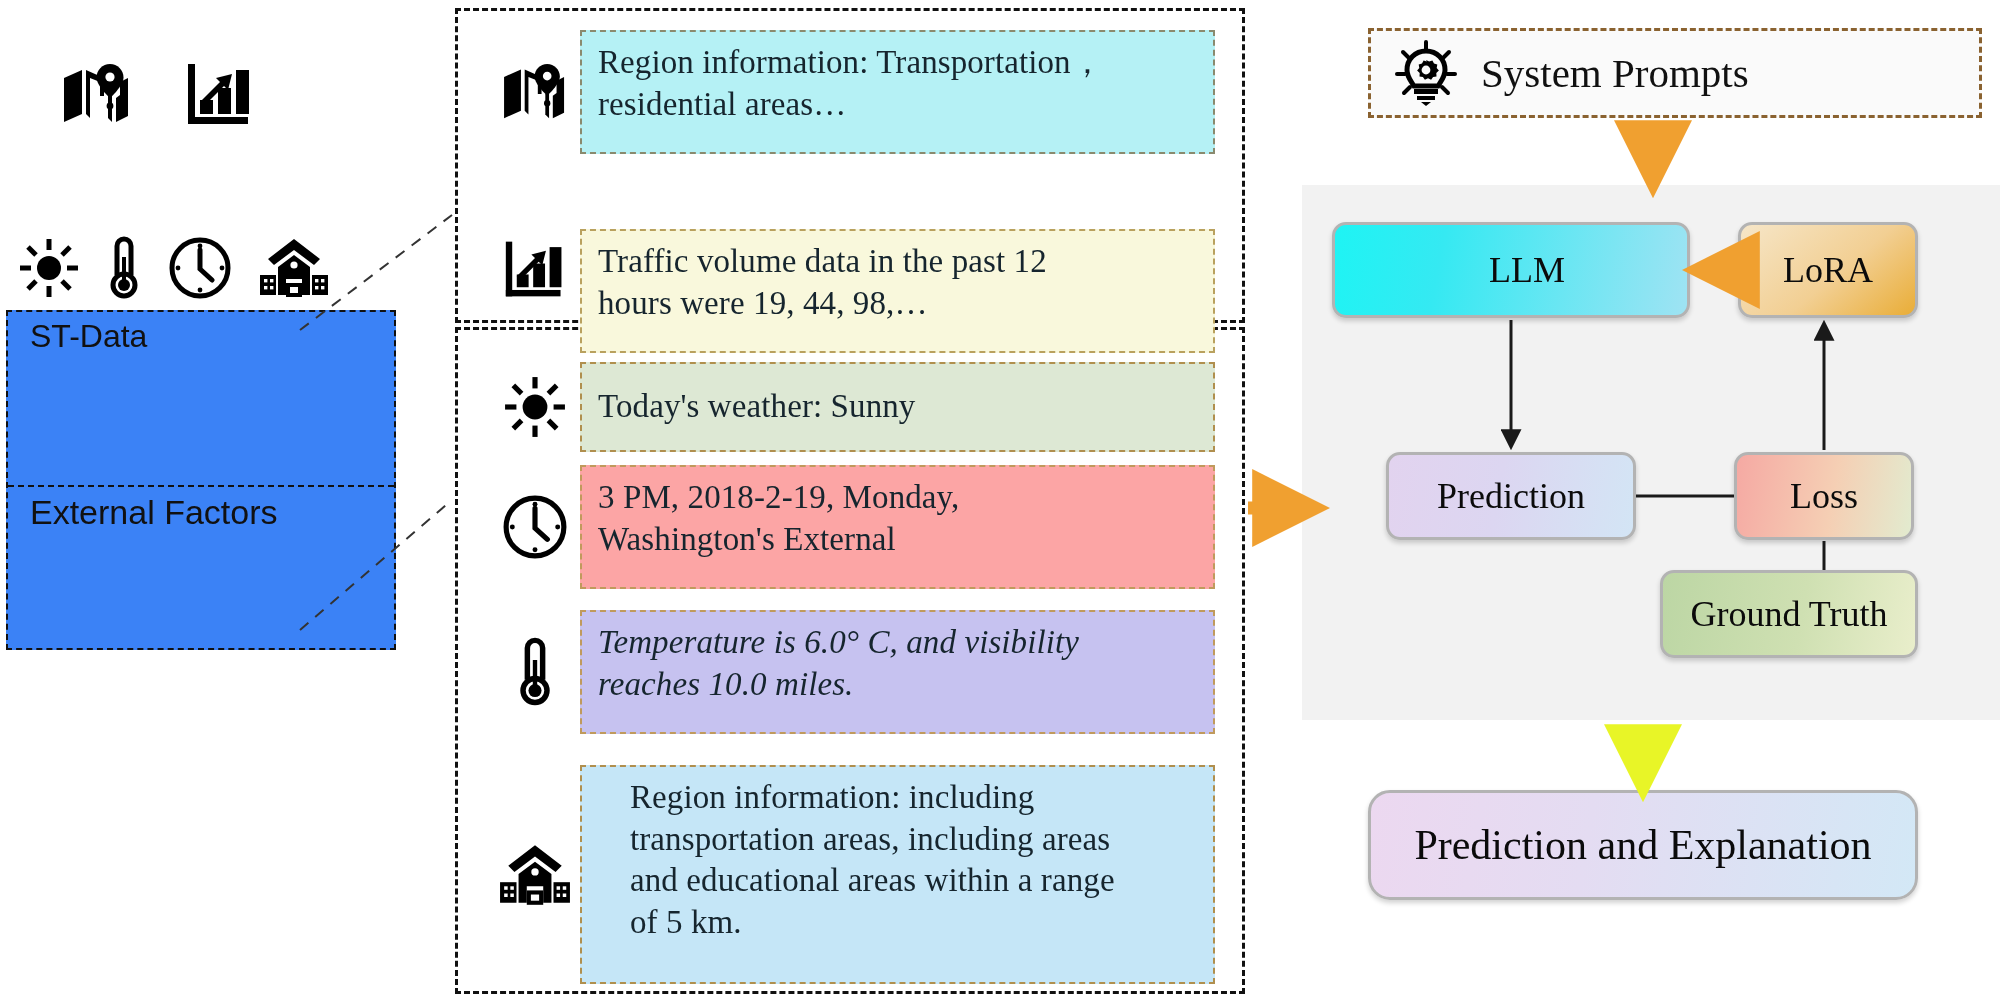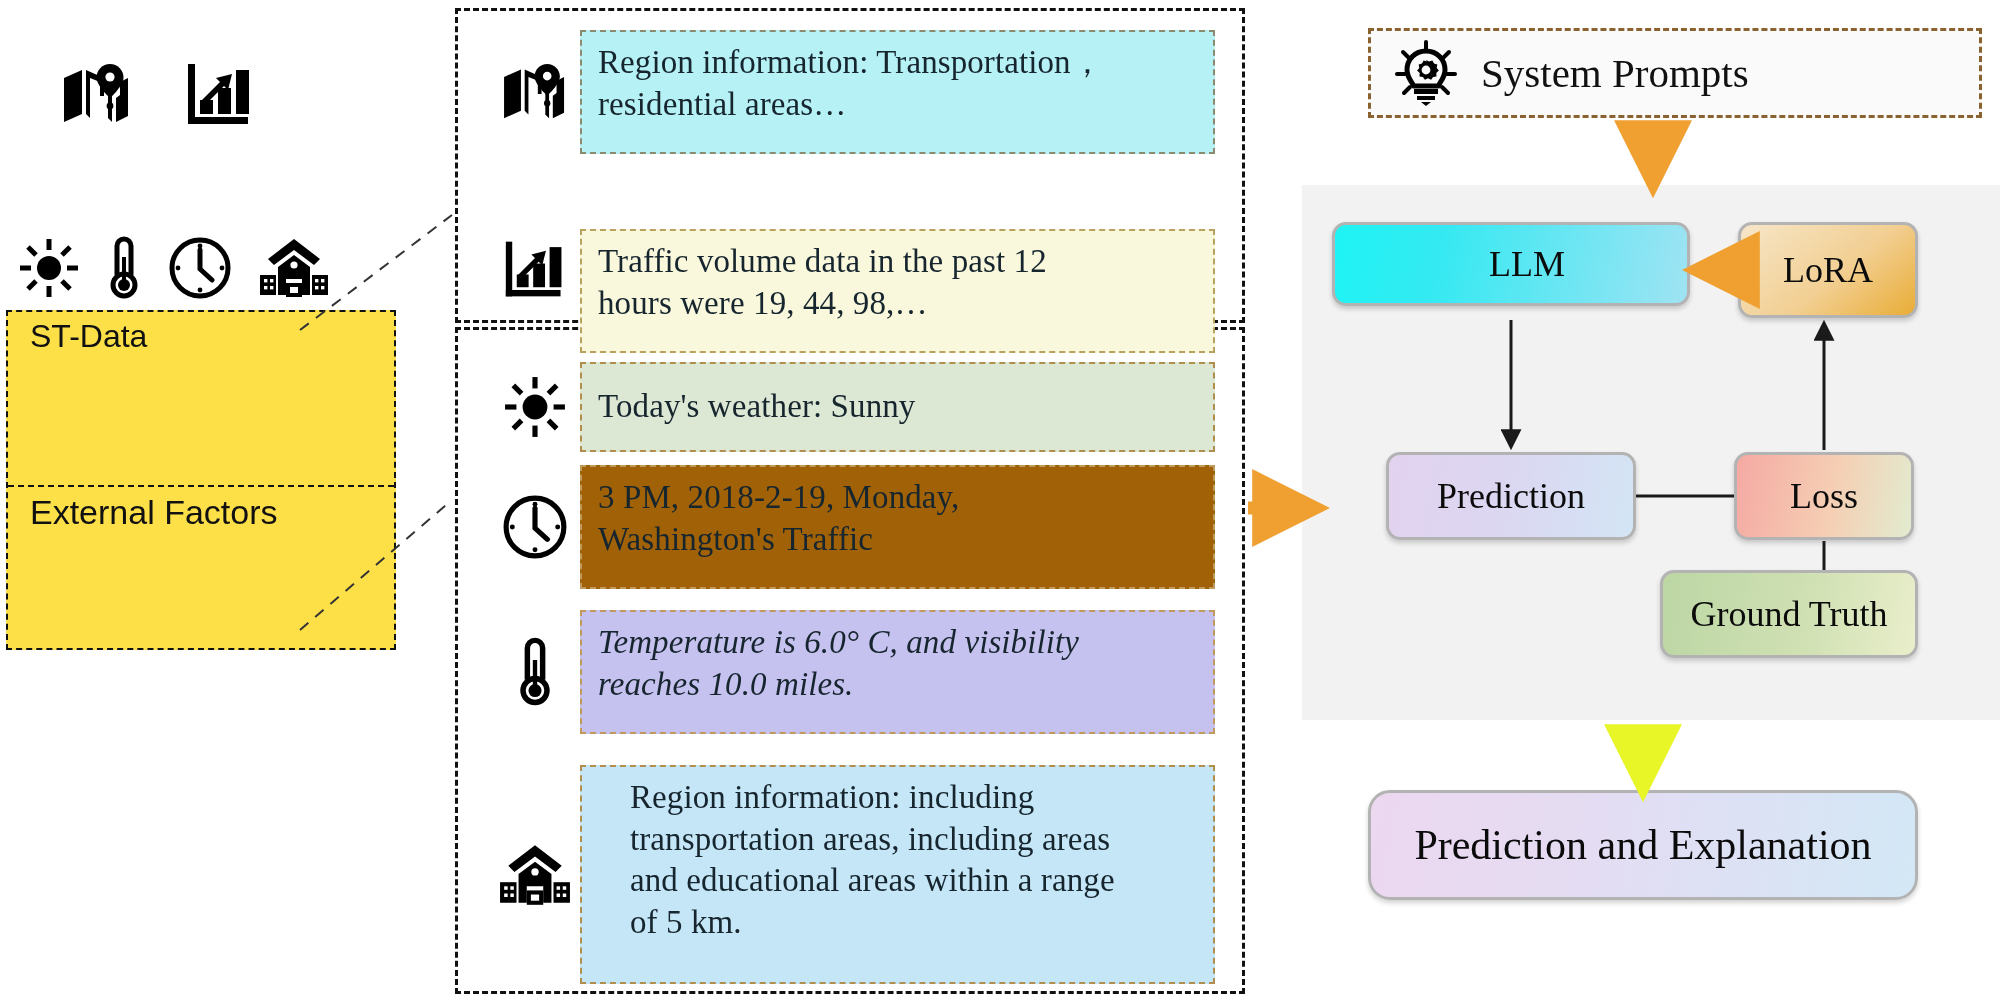--- a/index.html
+++ b/index.html
@@ -3,21 +3,21 @@
 <meta charset="utf-8">
 <style>
   html,body{margin:0;padding:0;background:#fff;}
   body{width:2000px;height:1002px;position:relative;overflow:hidden;
        font-family:"Liberation Serif","DejaVu Serif",serif;}
 
   .abs{position:absolute;box-sizing:border-box;}
 
   
   #left-panel{left:6px;top:310px;width:390px;height:340px;
-              border:2.5px dashed #111;background:#fde047;}
+              border:2.5px dashed #111;background:#3b82f6;}
   #st-data-section{left:0;top:0;width:100%;height:175px;
                    border-bottom:2.5px dashed #111;}
   #ext-section{left:0;top:175px;width:100%;height:163px;}
   .sec-title{font-family:"Liberation Sans","DejaVu Sans",sans-serif;
              font-size:32px;color:#111;padding:6px 0 0 22px;line-height:1.15;white-space:nowrap;}
   #ext-section .sec-title{font-size:34px;}
   .icon-row{display:flex;align-items:center;}
   #st-icons{left:60px;top:62px;width:320px;}
   #st-icons span{margin-right:52px;}
   #ext-icons{left:18px;top:235px;width:370px;}
@@ -35,39 +35,39 @@
 
   
   .item{position:absolute;display:flex;align-items:center;}
   .item .ic{width:90px;min-width:90px;display:flex;justify-content:center;align-items:center;}
   .bubble{border:2px dashed #9a7b3f;padding:10px 16px;
           font-size:33px;line-height:1.26;color:#16252e;letter-spacing:.1px;}
 
   .b-cyan  {background:#b5f1f5;border-color:#8a8a6e;color:#16252e;font-family:Liberation Serif, serif;}
   .b-yellow{background:#f9f8dc;border-color:#b9a15e;}
   .b-green {background:#dde8d4;border-color:#b08f4e;}
-  .b-peach {background:#a16207;border-color:#c09a5c;}
+  .b-peach {background:#fca5a5;border-color:#c09a5c;}
   .b-purple{background:#c6c2f0;border-color:#c09a5c;}
   .b-blue  {background:#c5e6f7;border-color:#b08f4e;padding-left:48px;}
 
   
   #sysprompt{left:1368px;top:28px;width:614px;height:90px;
              border:3px dashed #8a6230;background:#fafafa;
              display:flex;align-items:center;}
   #sysprompt .sp-ic{width:110px;display:flex;justify-content:center;align-items:center;}
   #sysprompt .sp-tx{font-size:41px;color:#111;}
 
   #arch-panel{left:1302px;top:185px;width:698px;height:535px;background:#f2f2f2;}
 
   .node{position:absolute;border:3px solid #b3b3b3;border-radius:14px;
         display:flex;align-items:center;justify-content:center;
         font-size:36px;color:#0b0b0b;
         box-shadow:0 3px 5px rgba(0,0,0,.18);}
 
-  #n-llm{left:1332px;top:222px;width:358px;height:84px;
+  #n-llm{left:1332px;top:222px;width:358px;height:96px;
          background:linear-gradient(100deg,#1ef4f4 0%,#35e9f2 30%,#9fe3f3 100%);padding-left:32px;}
   #n-lora{left:1738px;top:222px;width:180px;height:96px;
           background:linear-gradient(140deg,#f6e6c8 0%,#f2cf93 55%,#e9ad37 100%);}
   #n-pred{left:1386px;top:452px;width:250px;height:88px;
           background:linear-gradient(100deg,#e2d3ef 0%,#dcd6f1 45%,#d3e5f5 100%);}
   #n-loss{left:1734px;top:452px;width:180px;height:88px;
           background:linear-gradient(100deg,#f5a9a3 0%,#f5cfb4 55%,#e2ebcf 100%);}
   #n-gt{left:1660px;top:570px;width:258px;height:88px;
         background:linear-gradient(100deg,#bcd6a4 0%,#cfe0b2 55%,#e9eecb 100%);}
   #n-out{left:1368px;top:790px;width:550px;height:110px;border-radius:22px;
@@ -260,21 +260,21 @@
         <g fill="#000">
       <circle cx="32" cy="10" r="2.4"></circle>
           <circle cx="32" cy="54" r="2.4"></circle>
       <circle cx="10" cy="32" r="2.4"></circle>
           <circle cx="54" cy="32" r="2.4"></circle>
     </g>
       </svg>
   </span>
   <div class="bubble b-peach" style="width:622px;height:100px;">
     <div>3 PM, 2018-2-19, Monday,</div>
-    <div>Washington's Traffic</div>
+    <div>Washington's External</div>
   </div>
 </div>
 
 <div class="item" style="left:490px;top:610px;width:725px;">
   <span class="ic">
     <svg width="40" height="72" viewBox="0 0 36 66">
         <g fill="none" stroke="#000" stroke-width="5">
       <path d="M11 40 L11 11 a7 7 0 0 1 14 0 L25 40"></path>
       <circle cx="18" cy="50" r="11"></circle>
     </g>

